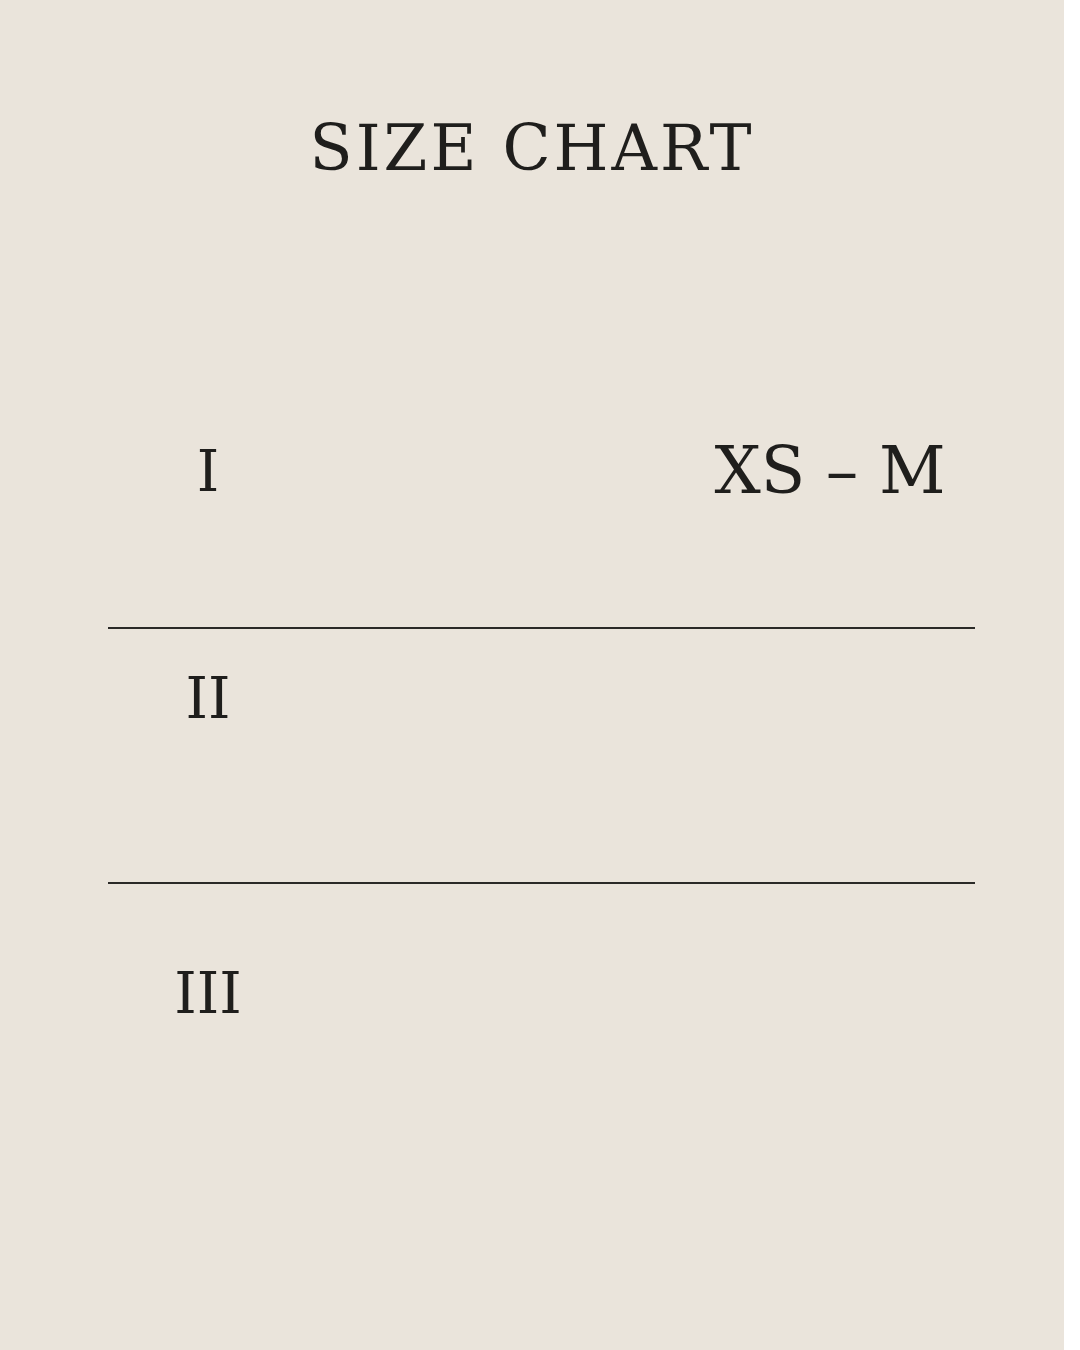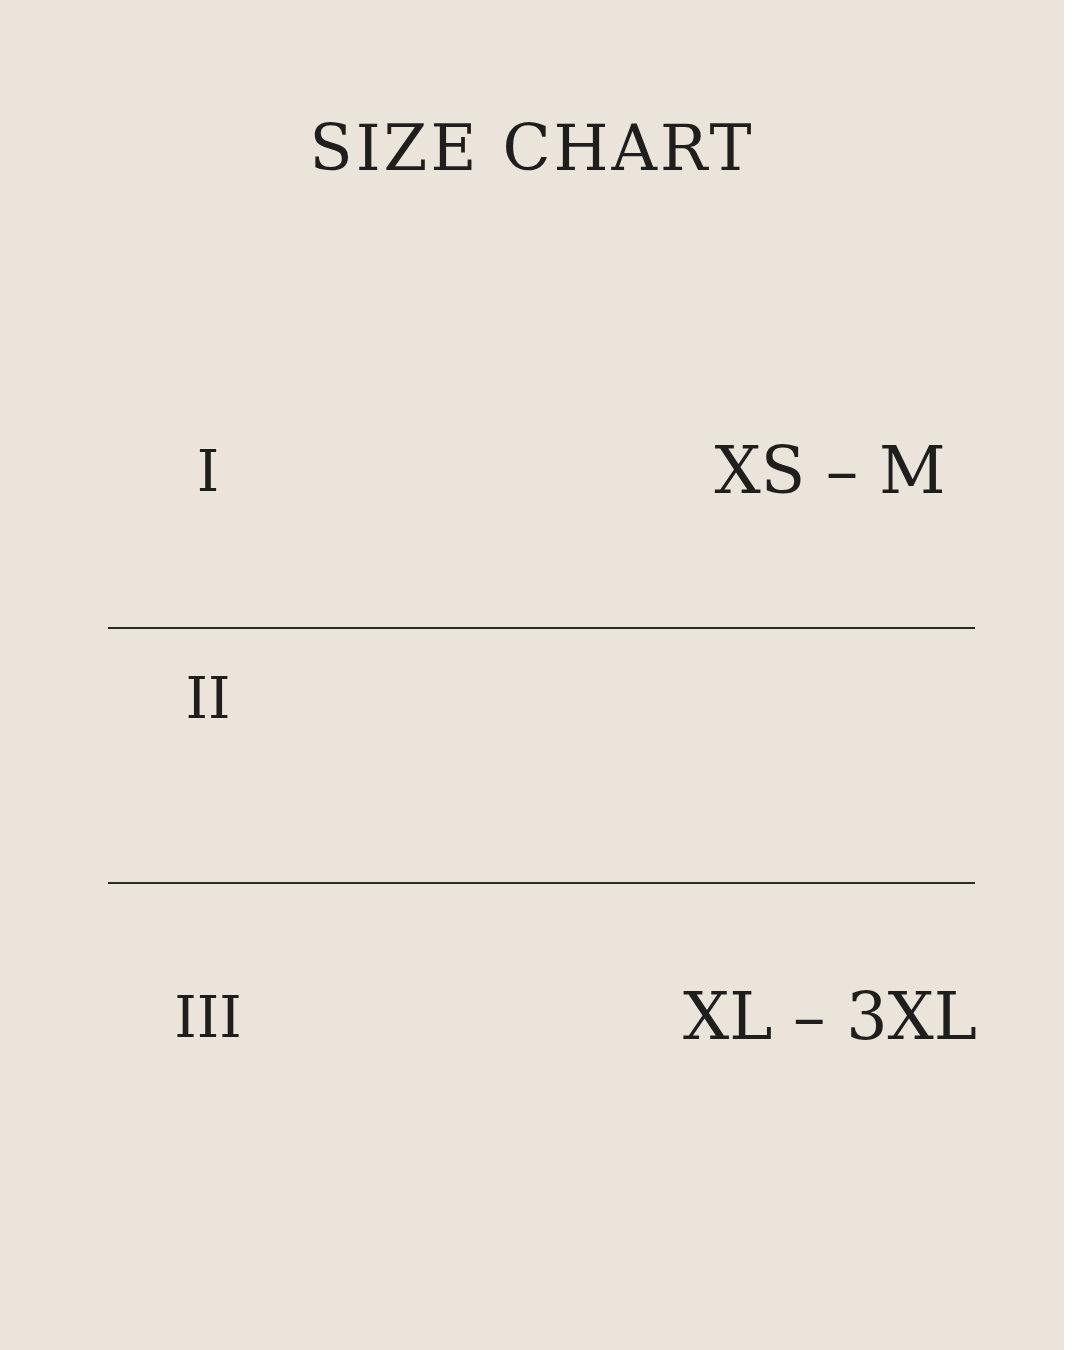--- a/index.html
+++ b/index.html
@@ -27,21 +27,21 @@
   }
   .row {
     position: absolute;
     left: 0;
     width: 100%;
     height: 70px;
     line-height: 70px;
   }
   .row-1 { top: 436px; }
   .row-2 { top: 663px; padding-left: 40px; }
-  .row-3 { top: 958px; margin-top: 24px; }
+  .row-3 { top: 958px; }
   .tier {
     position: absolute;
     left: 108px;
     width: 200px;
     text-align: center;
     font-size: 57px;
   }
   .range {
     position: absolute;
     left: 680px;
@@ -75,16 +75,15 @@
   <div class="divider divider-1"></div>
 
   <div class="row row-2">
     <span class="tier">II</span>
   </div>
 
   <div class="divider divider-2"></div>
 
   <div class="row row-3">
     <span class="tier">III</span>
-    <span class="range">XL – 3XL</span>
   </div>
 
 </div>
 
 </body></html>

